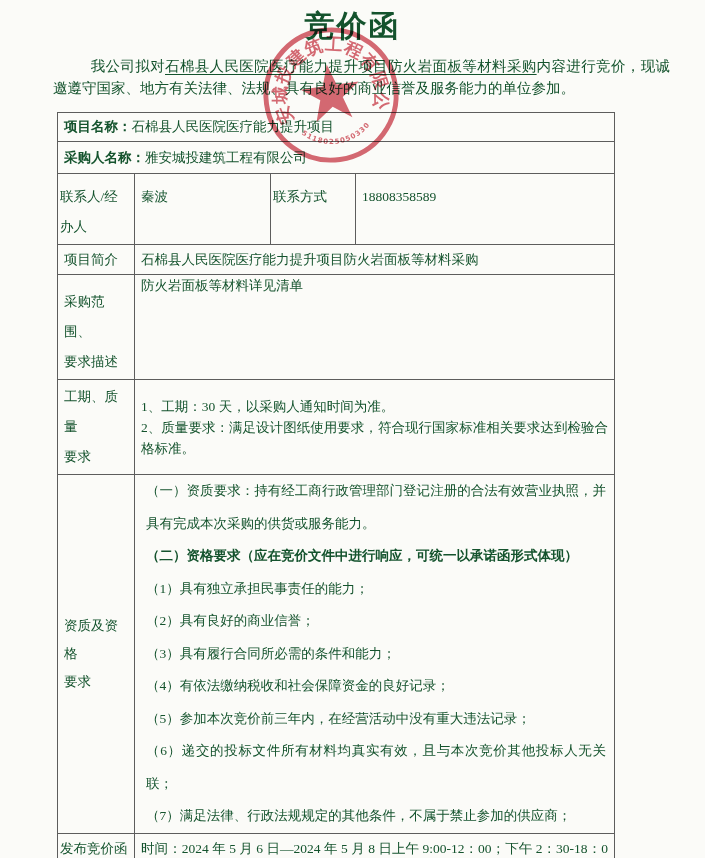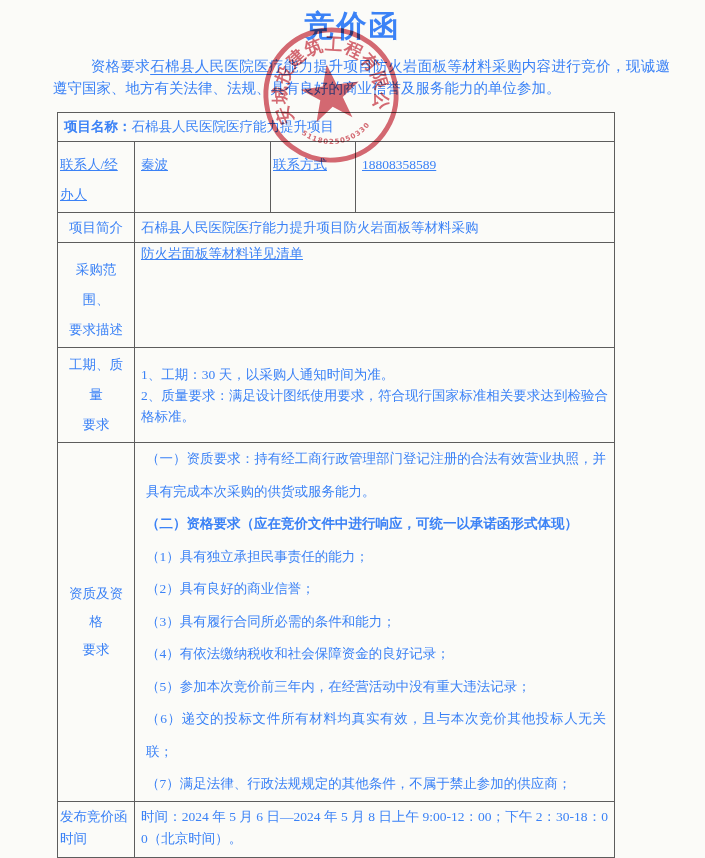--- a/index.html
+++ b/index.html
@@ -2,21 +2,21 @@
 <html><head>
 <meta charset="utf-8">
 <style>
   html,body{margin:0;padding:0;}
   .page{
     position:relative;
     width:705px;height:858px;
     background:#fbfbf8;
     overflow:hidden;
     font-family:"Liberation Serif","DejaVu Serif",serif;
-    color:#3b82f6;
+    color:#14532d;
   }
   .doc-title{
     margin:6px 0 8px 0;
     text-align:center;
     font-size:30px;
     font-weight:bold;
     letter-spacing:2px;
   }
   .intro{
     margin:0 35px 0 53px;
@@ -36,34 +36,34 @@
   .bid-table th,.bid-table td{
     border:1px solid #5d5d5d;
     font-weight:normal;
     vertical-align:middle;
     padding:2px 6px;
     word-break:break-all;
     overflow:hidden;
   }
   .bid-table th{white-space:pre-line;}
   .lbl{font-weight:bold;margin-top:32px;}
-  th.lbl{text-align:center;}
+  th.lbl{text-align:left;}
   th.lbl.left{text-align:left;padding-left:2px;}
   .pre{white-space:pre-line;}
   tr.r1{height:29px;}
   tr.r2{height:32px;}
   tr.r3{height:61px;}
   tr.r4{height:30px;}
   tr.r5{height:62px;}
   tr.r6{height:70px;}
   tr.r7{height:325px;}
   tr.r8{height:56px;}
-  tr.r3 th, tr.r3 td{vertical-align:top;padding-top:8px;line-height:30px;text-decoration:underline;}
+  tr.r3 th, tr.r3 td{vertical-align:top;padding-top:8px;line-height:30px;}
   tr.r5 th{vertical-align:top;padding-top:12px;line-height:30px;}
-  tr.r5 td{vertical-align:top;text-decoration:underline;}
+  tr.r5 td{vertical-align:top;}
   tr.r6 th{line-height:30px;}
   tr.r6 td{vertical-align:top;padding-top:16px;line-height:21px;text-align:justify;font-family:Liberation Serif, serif;}
   tr.r7 th{line-height:28px;}
   tr.r7 td{vertical-align:top;padding:0 8px 0 11px;}
   tr.r7 td p{margin:0;line-height:32.5px;text-align:justify;font-family:Liberation Serif, serif;}
   tr.r8 th{vertical-align:top;padding-top:4px;line-height:22px;}
   tr.r8 td{vertical-align:top;padding-top:4px;line-height:22px;text-align:justify;}
   .val-cell{padding-left:10px;margin-left:12px;}
   
   .stamp{
@@ -76,32 +76,35 @@
     pointer-events:none;
   }
 </style>
 </head>
 <body>
 
 <div class="page">
 
   <h1 class="doc-title">竞价函</h1>
 
-  <p class="intro"><span>资格要求</span><span class="u">石棉县人民医院医疗能力提升项目防火岩面板等材料采购</span><span>内容进行竞价，现诚邀遵守国家、地方有关法律、法规、具有良好的商业信誉及服务能力的单位参加。</span></p>
+  <p class="intro"><span>我公司拟对</span><span class="u">石棉县人民医院医疗能力提升项目防火岩面板等材料采购</span><span>内容进行竞价，现诚邀遵守国家、地方有关法律、法规、具有良好的商业信誉及服务能力的单位参加。</span></p>
 
   <table class="bid-table">
     <colgroup>
       <col style="width:77px">
         <col style="width:136px">
         <col style="width:85px">
         <col style="width:259px">
     </colgroup>
     <tbody>
         <tr class="r1">
       <td colspan="4"><span class="lbl">项目名称：</span><span>石棉县人民医院医疗能力提升项目</span></td>
+    </tr>
+    <tr class="r2">
+      <td colspan="4"><span class="lbl">采购人名称：</span><span>雅安城投建筑工程有限公司</span></td>
     </tr>
     <tr class="r3">
       <th class="lbl left">联系人/经
 办人</th>
       <td class="val-cell">秦波</td>
       <th class="lbl left">联系方式</th>
       <td class="val-cell">18808358589</td>
     </tr>
     <tr class="r4">
       <th class="lbl">项目简介</th>

